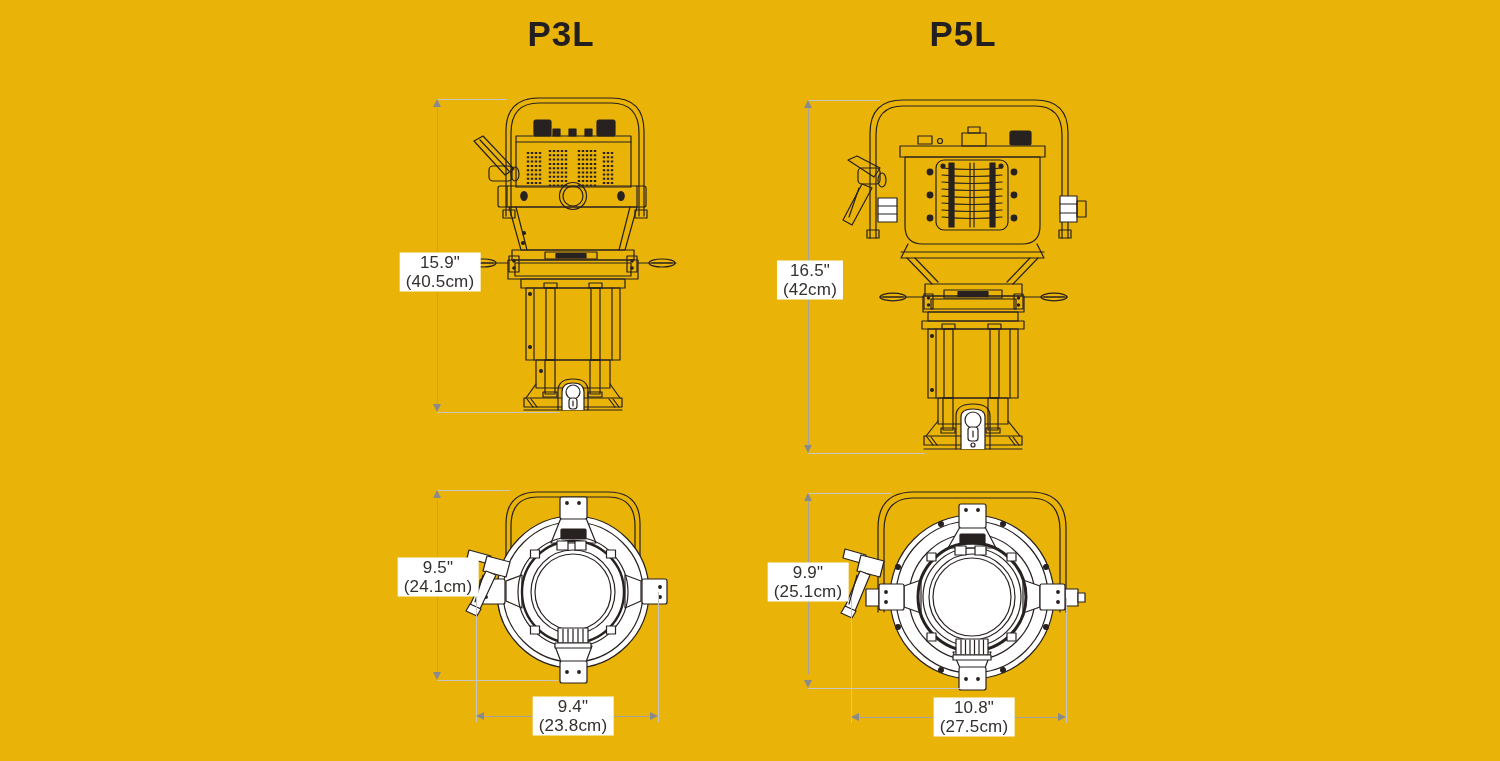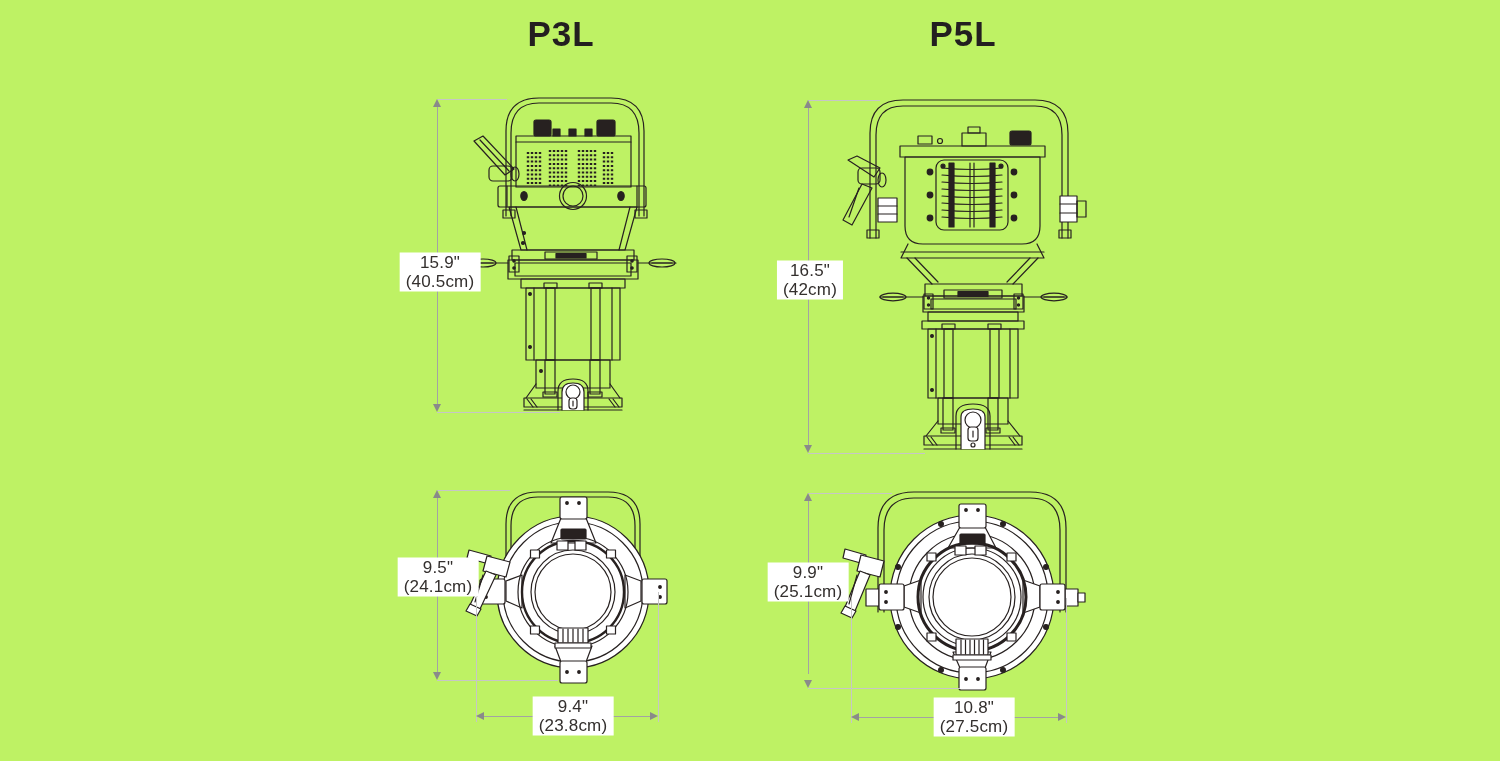--- a/index.html
+++ b/index.html
@@ -1,16 +1,16 @@
 <!DOCTYPE html>
 <html><head>
 <meta charset="utf-8">
 <style>
   html,body{margin:0;padding:0;background:#fff;}
-  .canvas{position:relative;width:1500px;height:761px;background:#bef264;overflow:hidden;
+  .canvas{position:relative;width:1500px;height:761px;background:#eab308;overflow:hidden;
           font-family:"Liberation Sans",sans-serif;}
   .fig-title{position:absolute;top:14px;transform:translateX(-50%);font-size:35px;font-weight:700;
              letter-spacing:1px;color:#231f20;}
   .drawing{position:absolute;}
   .vline{position:absolute;width:1px;background:#a3a3a3;}
   .hline{position:absolute;height:1px;background:#a3a3a3;}
   .ext{position:absolute;background:#c6c6c6;}
   .ext.h{height:1px;}
   .ext.v{width:1px;}
   .arr{position:absolute;width:0;height:0;}

